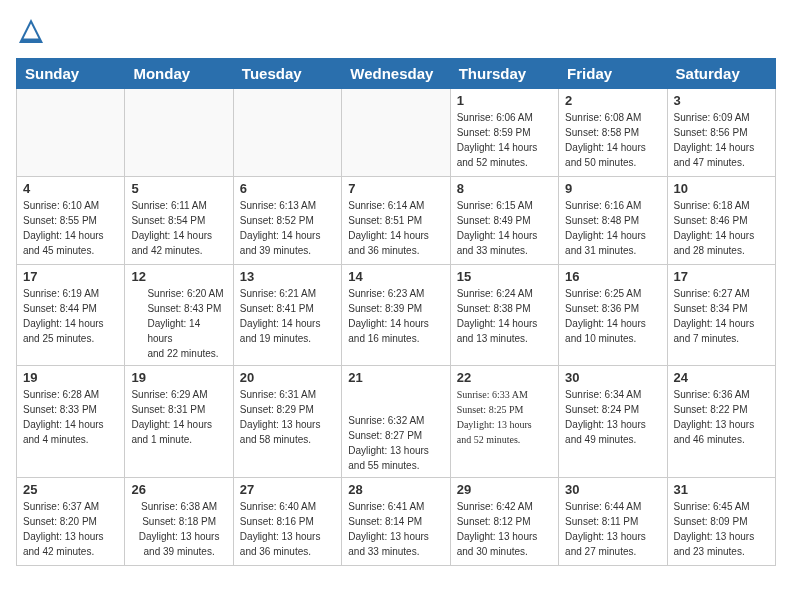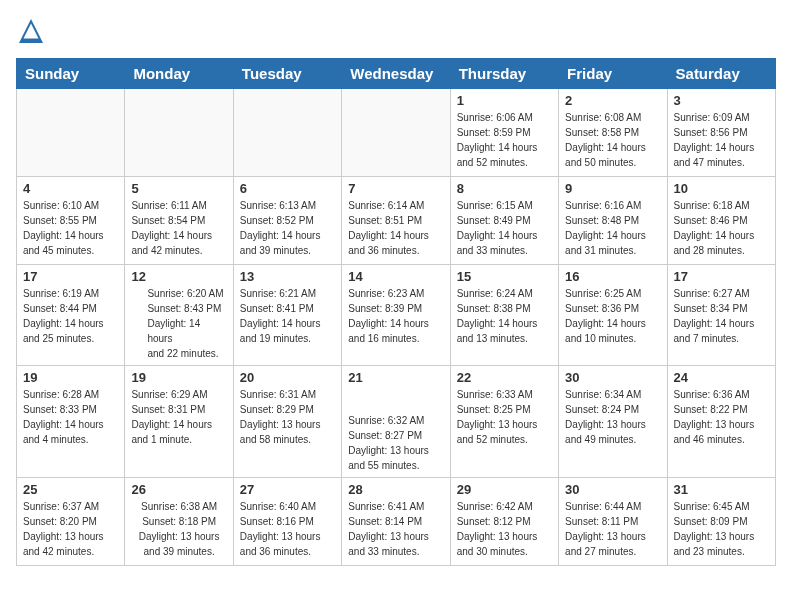--- a/index.html
+++ b/index.html
@@ -276,21 +276,21 @@
         </td>
         <td>
           <span class="day-number">21</span>
           <div class="day-info" style="white-space: pre-line; margin-top: 28px;">Sunrise: 6:32 AM
 Sunset: 8:27 PM
 Daylight: 13 hours
 and 55 minutes.</div>
         </td>
         <td>
           <span class="day-number">22</span>
-          <div class="day-info" style="white-space: pre-line;">Sunrise: 6:33 AM
+          <div class="day-info" style="white-space: pre-line; font-family: Liberation Serif, serif;">Sunrise: 6:33 AM
 Sunset: 8:25 PM
 Daylight: 13 hours
 and 52 minutes.</div>
         </td>
         <td>
           <span class="day-number">30</span>
           <div class="day-info" style="white-space: pre-line;">Sunrise: 6:34 AM
 Sunset: 8:24 PM
 Daylight: 13 hours
 and 49 minutes.</div>

